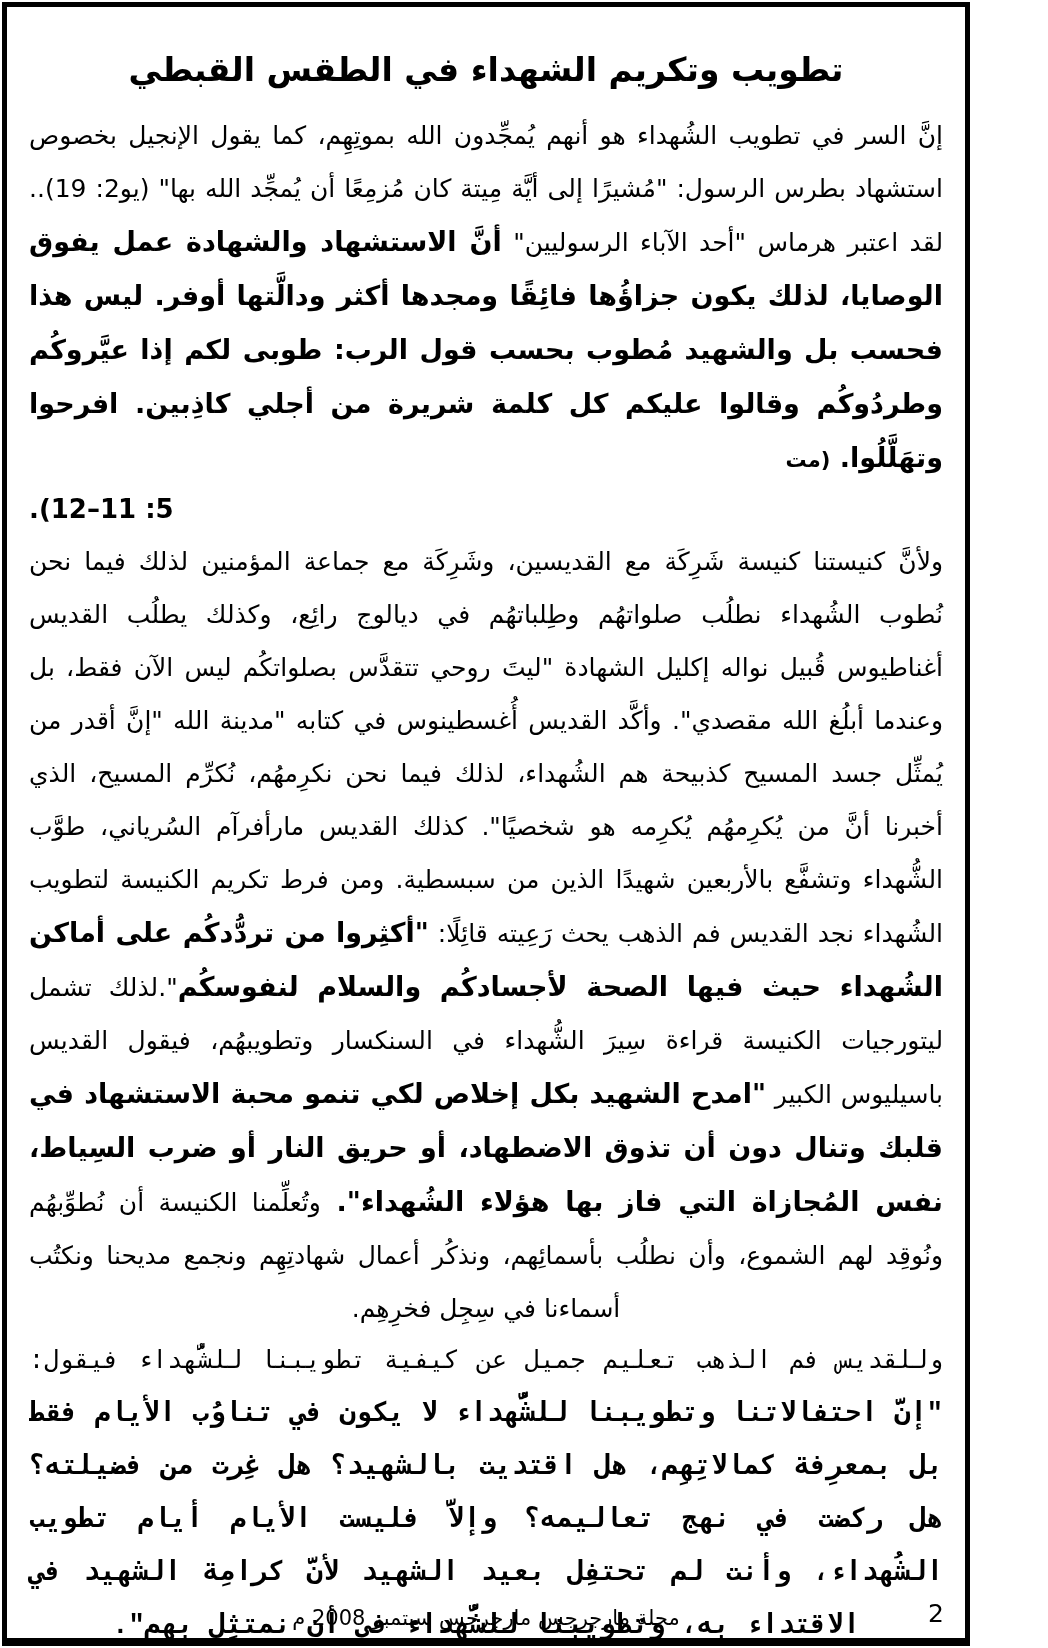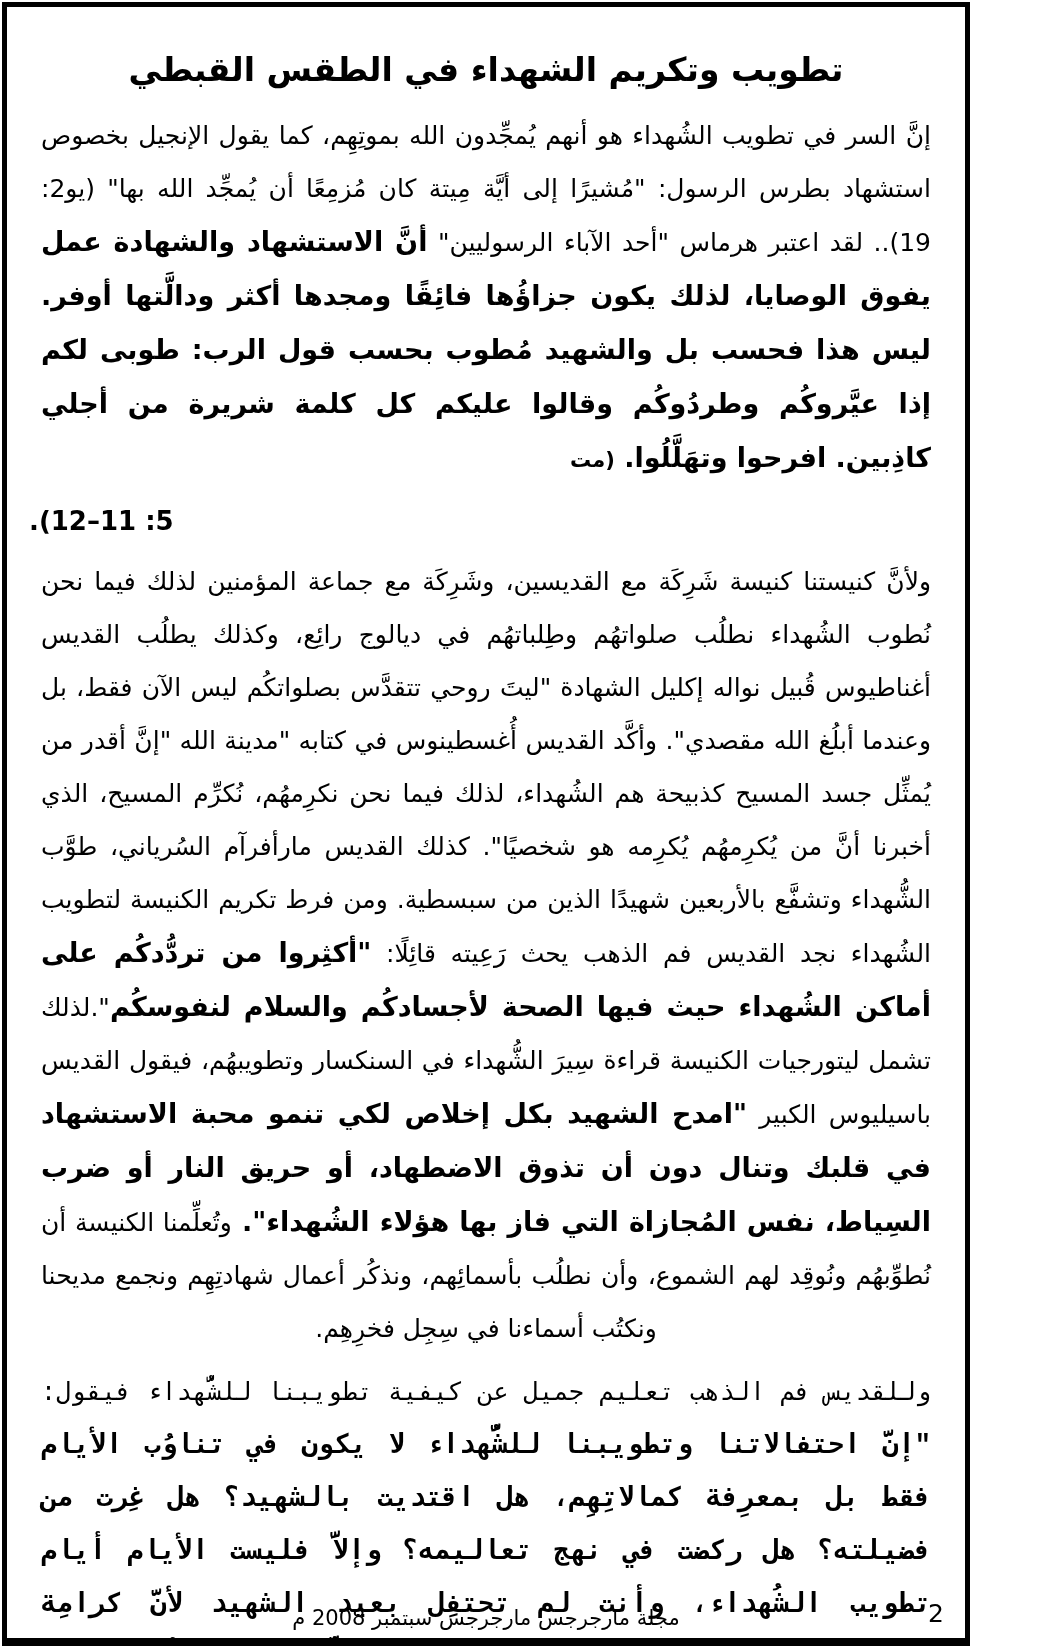--- a/index.html
+++ b/index.html
@@ -30,21 +30,21 @@
     direction: rtl;
   }
   .title {
     font-size: 33px;
     font-weight: bold;
     text-align: center;
     margin: 20px 0 16px 0;
     line-height: 46px;
   }
   p.body {
-    margin: 12px;
+    margin: 0;
     font-size: 25px;
     line-height: 53px;
     text-align: justify;
     direction: rtl;
   }
   p.body .b {
     font-weight: bold;
     font-size: 27px;
   }
   p.body .ref {

